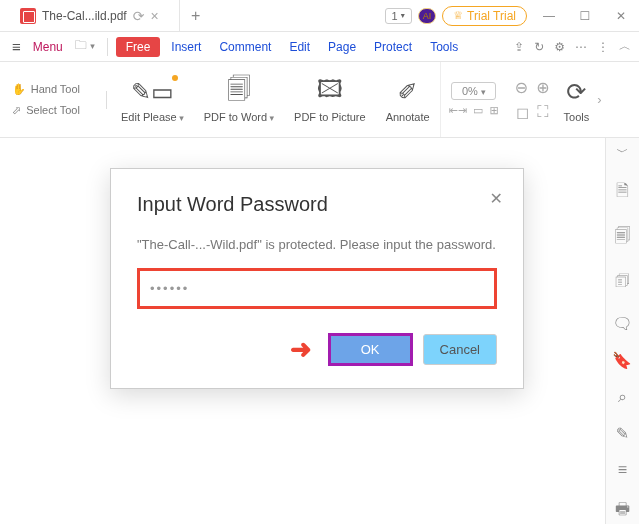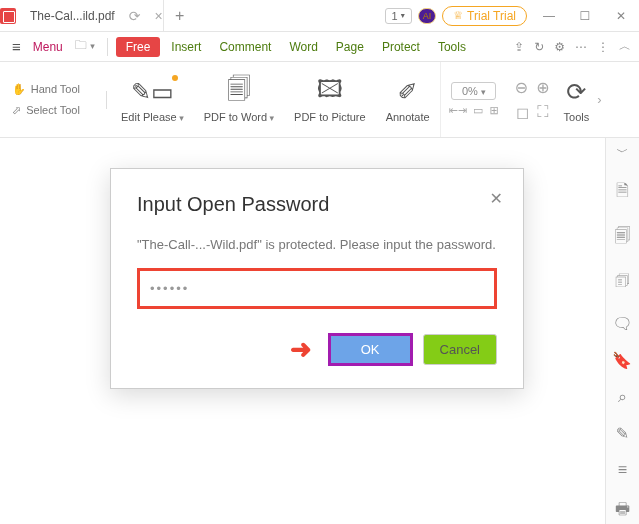--- a/index.html
+++ b/index.html
@@ -1,40 +1,40 @@
 <!DOCTYPE html>
 <html><head>
 <meta charset="utf-8">
 <style>
 * { margin: 0; padding: 0; box-sizing: border-box; font-family: -apple-system, "Segoe UI", sans-serif; }
 body { width: 639px; height: 524px; background: #fff; overflow: hidden; position: relative; }
 
 .titlebar { height: 32px; background: #fff; display: flex; align-items: stretch; border-bottom: 1px solid #e5e5e5; }
 .wps-brand { background: #5a7dff; color: #fff; font-size: 13px; font-weight: 500; display: flex; align-items: center; padding: 0 18px; }
-.tab { display: flex; align-items: center; gap: 14px; padding: 0 0; font-size: 12px; color: #555; border-right: 1px solid #e5e5e5; }
+.tab { display: flex; align-items: center; gap: 6px; padding: 0 20px; font-size: 12px; color: #555; border-right: 1px solid #e5e5e5; }
 .tab-icon-pdf { width: 16px; height: 16px; background: #e64545; border-radius: 2px; position: relative; }
 .tab-icon-pdf::after { content: ""; position: absolute; top: 3px; left: 3px; width: 10px; height: 10px; border: 1px solid #fff; border-radius: 1px; }
 .tab-reload { color: #aaa; font-size: 14px; }
 .tab-close { color: #aaa; font-size: 14px; }
 .tab-add { width: 32px; display: flex; align-items: center; justify-content: center; color: #888; font-size: 16px; }
 .title-spacer { flex: 1; }
 .badge-box { display: flex; align-items: center; gap: 6px; padding: 0 4px; }
 .badge { border: 1px solid #ccc; border-radius: 3px; font-size: 11px; padding: 1px 6px; color: #666; display: flex; align-items: center; gap: 3px; }
 .badge.ai { background: #4c1d95; border-color: #f0d080; color: #b58000; border-radius: 8px; padding: 2px 4px; font-size: 9px; }
 .free-trial { border: 1px solid #f5a623; border-radius: 12px; padding: 2px 10px; color: #f5a623; font-size: 12px; display: flex; align-items: center; gap: 4px; }
 .crown { color: #f5a623; font-size: 11px; }
 .win-btn { width: 36px; display: flex; align-items: center; justify-content: center; color: #888; font-size: 12px; }
 
 .menubar { height: 30px; display: flex; align-items: center; padding: 0 8px; gap: 4px; border-bottom: 1px solid #e5e5e5; font-size: 12px; }
 .menu-ham { color: #555; font-size: 15px; padding: 0 4px; }
 .menu-label { color: #be185d; padding: 0 4px; }
 .folder { color: #888; padding: 0 4px; }
 .divider { width: 1px; height: 18px; background: #ddd; margin: 0 4px; }
 .home { background: #e64545; color: #fff; padding: 3px 10px; border-radius: 3px; font-size: 12px; }
-.menu-item { color: #4d7c0f; padding: 0 7px; }
+.menu-item { color: #1d4ed8; padding: 0 7px; }
 .menu-right { margin-left: auto; display: flex; gap: 10px; color: #888; align-items: center; }
 .chev-up { color: #888; }
 
 .toolbar { height: 76px; display: flex; align-items: center; padding: 0 6px; border-bottom: 1px solid #e5e5e5; background: #fff; }
 .left-tools { width: 96px; font-size: 11px; color: #777; display: flex; flex-direction: column; gap: 8px; padding-left: 6px; }
 .left-row { display: flex; align-items: center; gap: 5px; }
 .tool-group { display: flex; flex-direction: column; align-items: center; justify-content: center; font-size: 11px; color: #555; padding: 0 10px; height: 100%; gap: 4px; }
 .tool-group.sep { border-right: 1px solid #eee; }
 .tool-ic { font-size: 24px; color: #555; height: 30px; display: flex; align-items: center; justify-content: center; position: relative; }
 .caret { font-size: 9px; color: #888; }
@@ -54,21 +54,21 @@
 .canvas { position: absolute; left: 0; top: 138px; right: 34px; bottom: 0; background: #fff; }
 
 .dialog { position: absolute; left: 110px; top: 168px; width: 414px; background: #fff; border: 1px solid #ccc; box-shadow: 0 6px 24px rgba(0,0,0,0.15); padding: 24px 26px 22px; }
 .dlg-title { font-size: 20px; color: #333; font-weight: 400; margin-bottom: 20px; }
 .dlg-close { position: absolute; top: 20px; right: 20px; color: #888; font-size: 16px; cursor: pointer; }
 .dlg-msg { font-size: 13px; color: #777; margin-bottom: 14px; line-height: 1.4; }
 .pwd-input { width: 100%; border: 3px solid #e43; padding: 10px 10px; font-size: 13px; letter-spacing: 2px; color: #999; outline: none; }
 .dlg-btns { display: flex; justify-content: flex-end; gap: 10px; margin-top: 24px; align-items: center; }
 .arrow-red { color: #e43; font-size: 26px; font-weight: bold; margin-right: 6px; }
 .btn-ok { background: #6da4e8; color: #fff; border: 3px solid #a21caf; padding: 6px 30px; font-size: 13px; cursor: pointer; }
-.btn-cancel { background: #84cc16; color: #555; border: 1px solid #ccc; padding: 7px 16px; font-size: 13px; border-radius: 3px; cursor: pointer; }
+.btn-cancel { background: #7dd3fc; color: #555; border: 1px solid #ccc; padding: 7px 16px; font-size: 13px; border-radius: 3px; cursor: pointer; }
 </style>
 </head>
 <body>
 
 <div class="titlebar">
   <div class="tab">
     <span class="tab-icon-pdf"></span>
     <span>The-Cal...ild.pdf</span>
     <span class="tab-reload">⟳</span>
     <span class="tab-close">×</span>
@@ -92,21 +92,21 @@
 </div>
 
 <div class="menubar">
   <span class="menu-ham">≡</span>
   <span class="menu-label">Menu</span>
   <span class="folder">🗀 <span class="caret">▾</span></span>
   <span class="divider"></span>
   <span class="home">Free</span>
   <span class="menu-item">Insert</span>
   <span class="menu-item">Comment</span>
-  <span class="menu-item">Word</span>
+  <span class="menu-item">Edit</span>
   <span class="menu-item">Page</span>
   <span class="menu-item">Protect</span>
   <span class="menu-item">Tools</span>
   <div class="menu-right">
     <span>⇪</span>
     <span>↻</span>
     <span>⚙</span>
     <span>⋯</span>
     <span>⋮</span>
     <span class="chev-up">︿</span>
@@ -182,21 +182,21 @@
   <span>✎</span>
   <span>≡</span>
   <span>🖶</span>
 
   <span class="panel-sep"></span>
 
 </div>
 
 <div class="dialog">
   <div class="dlg-close">✕</div>
-  <div class="dlg-title">Input Open Password</div>
+  <div class="dlg-title">Input Word Password</div>
   <div class="dlg-msg">"The-Call-...-Wild.pdf" is protected. Please input the password.</div>
   <input class="pwd-input" type="text" value="••••••" style="">
   <div class="dlg-btns">
     <span class="arrow-red">➜</span>
     <button class="btn-ok">OK</button>
     <button class="btn-cancel">Cancel</button>
   </div>
 </div>
 
 </body></html>

